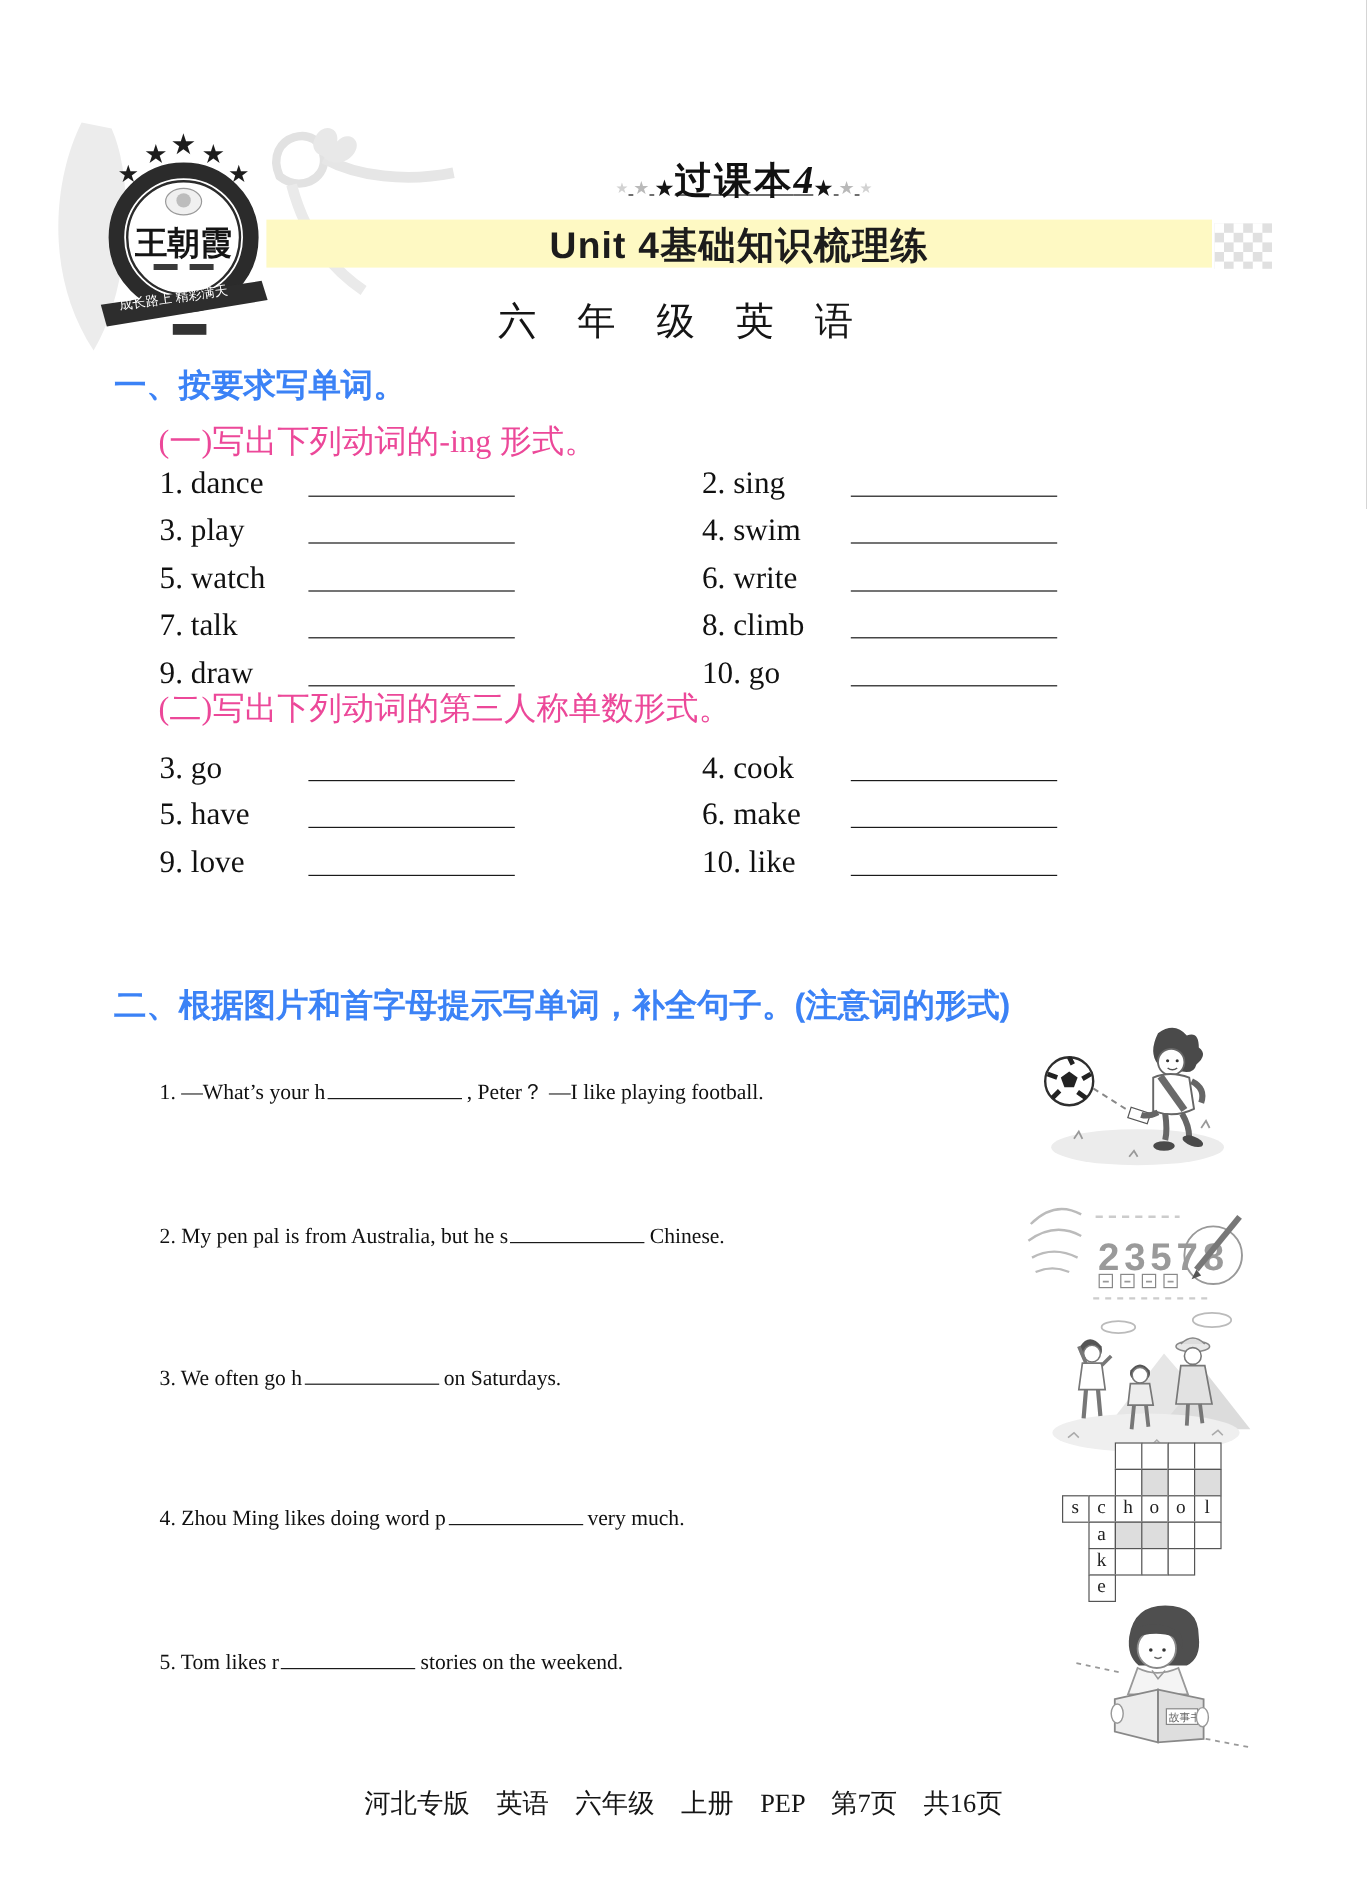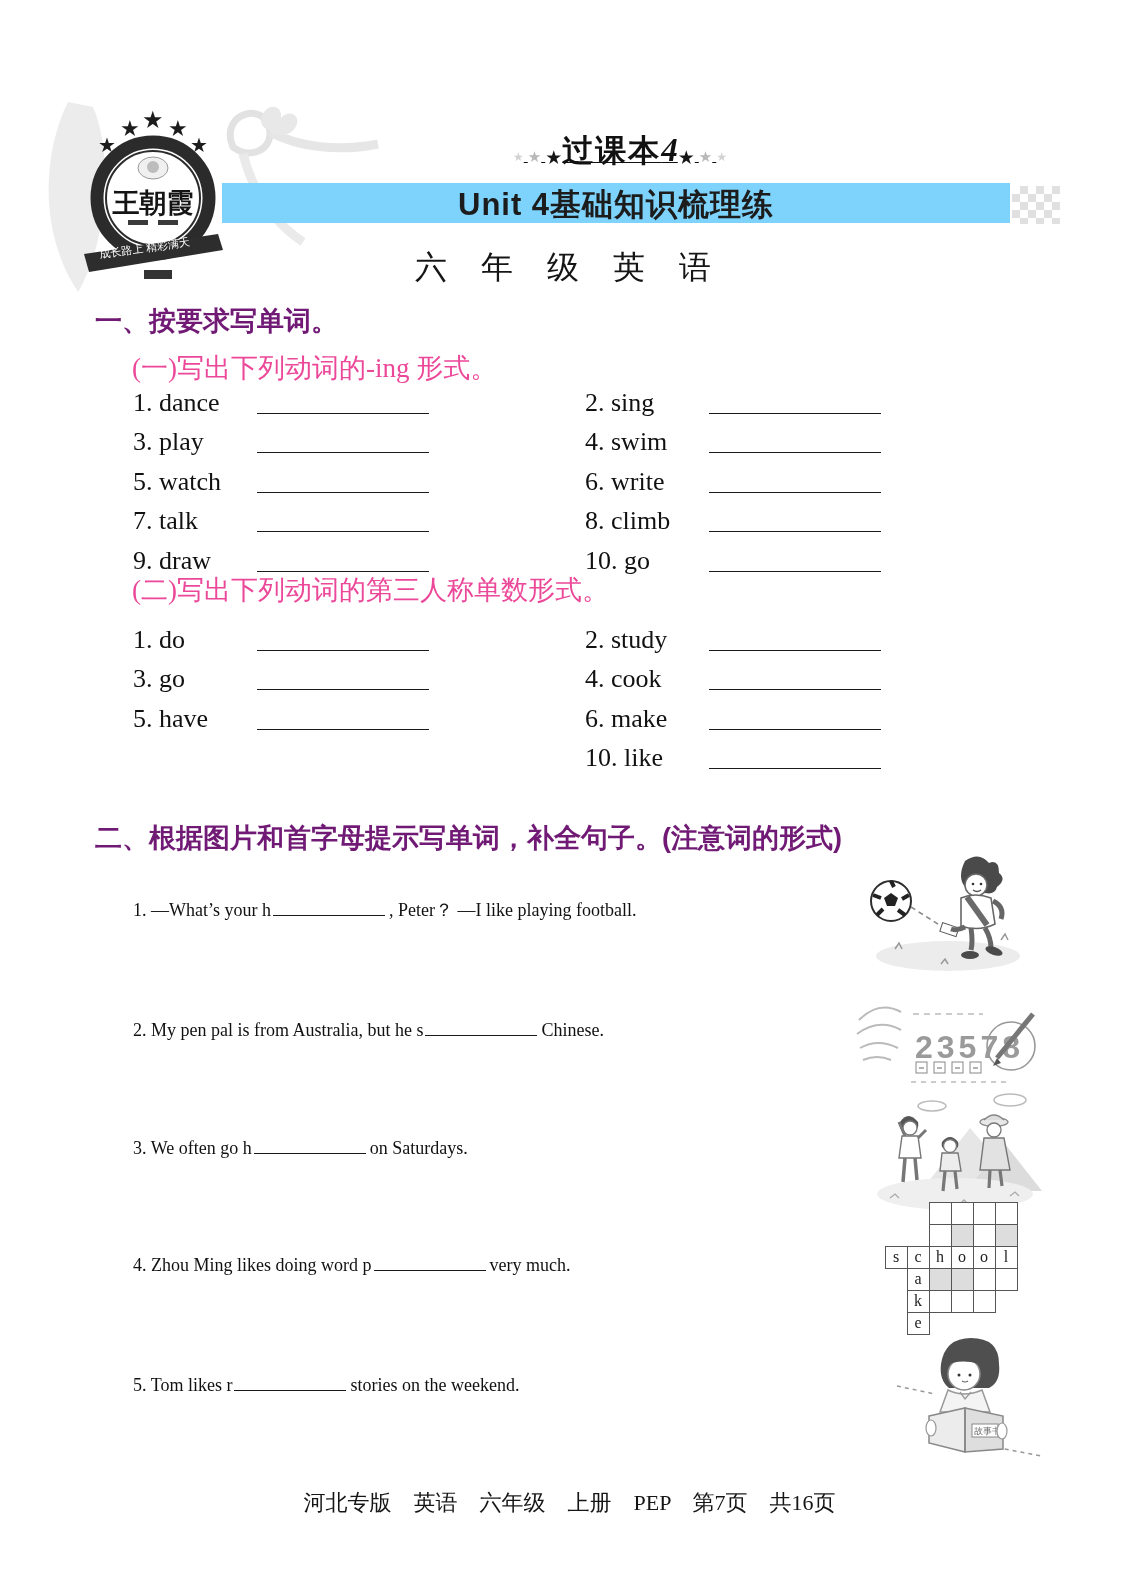--- a/index.html
+++ b/index.html
@@ -8,31 +8,31 @@
   
   .deco-swirl{position:absolute;left:38px;top:92px;pointer-events:none;}
   .logo{position:absolute;left:68px;top:106px;width:170px;height:175px;}
   .star-title{position:absolute;left:380px;top:130px;width:480px;text-align:center;white-space:nowrap;text-decoration:underline;}
   .star-title .st-text{font-size:31px;font-weight:700;letter-spacing:2px;}
   .star-title .st-num{font-size:33px;font-weight:700;font-style:italic;}
   .star{display:inline-block;vertical-align:middle;}
   .s-in{color:#151515;font-size:19px;}
   .s-mid{color:#b9b9b9;font-size:15px;}
   .s-out{color:#d2d2d2;font-size:12px;}
-  .unit-banner{position:absolute;left:222px;top:183px;width:788px;height:40px;background:#7dd3fc;}
+  .unit-banner{position:absolute;left:222px;top:183px;width:788px;height:40px;background:#fef9c3;}
   .unit-banner .ub-text{position:absolute;left:236px;top:1px;font-family:"Liberation Sans",sans-serif;
         font-weight:700;font-size:31px;color:#1c1c1c;letter-spacing:1px;white-space:nowrap;}
   .checker{position:absolute;left:1012px;top:186px;width:48px;height:38px;
         background-image:conic-gradient(#e0e0e0 0 25%, transparent 0 50%, #e0e0e0 0 75%, transparent 0);
         background-size:16px 16px;}
   .grade-title{position:absolute;left:0;top:246px;width:1139px;text-align:center;
         font-size:32px;letter-spacing:13px;font-weight:500;color:#151515;}
   
   .h-main{position:absolute;left:95px;font-family:"Liberation Sans",sans-serif;font-weight:700;
-        font-size:27px;color:#701a75;white-space:nowrap;}
+        font-size:27px;color:#3b82f6;white-space:nowrap;}
   .h-sub{position:absolute;left:132px;font-size:27px;color:#ec4899;white-space:nowrap;}
   
   .wgrid{position:absolute;left:133px;width:880px;}
   .wrow{position:relative;height:39.6px;}
   .wcell{position:absolute;top:0;height:100%;width:452px;font-family:Liberation Serif, serif;}
   .wcell.c2{left:452px;}
   .wlabel{position:absolute;left:0;bottom:5px;font-size:26px;white-space:nowrap;}
   .wblank{position:absolute;left:124px;bottom:9px;width:172px;border-bottom:1.6px solid #1a1a1a;height:0;}
   
   .sent{position:absolute;left:133px;font-size:18px;white-space:nowrap;}
@@ -148,49 +148,43 @@
           <span class="wblank"></span>
         </div>
     </div>
   </div>
 
   <div class="h-sub" style="top:572px">(二)写出下列动词的第三人称单数形式。</div>
 
   <div class="wgrid" style="top:620px">
     <div class="wrow">
       <div class="wcell">
-          <span class="wlabel"><span>1.</span> <span>do</span></span>
-          <span class="wblank"></span>
-        </div>
-      <div class="wcell c2">
-          <span class="wlabel"><span>2.</span> <span>study</span></span>
-          <span class="wblank"></span>
-        </div>
-    </div>
-    <div class="wrow">
-      <div class="wcell">
           <span class="wlabel"><span>3.</span> <span>go</span></span>
           <span class="wblank"></span>
         </div>
       <div class="wcell c2">
           <span class="wlabel"><span>4.</span> <span>cook</span></span>
           <span class="wblank"></span>
         </div>
     </div>
     <div class="wrow">
       <div class="wcell">
           <span class="wlabel"><span>5.</span> <span>have</span></span>
           <span class="wblank"></span>
         </div>
       <div class="wcell c2">
           <span class="wlabel"><span>6.</span> <span>make</span></span>
           <span class="wblank"></span>
         </div>
     </div>
     <div class="wrow">
+      <div class="wcell">
+          <span class="wlabel"><span>9.</span> <span>love</span></span>
+          <span class="wblank"></span>
+        </div>
       <div class="wcell c2">
           <span class="wlabel"><span>10.</span> <span>like</span></span>
           <span class="wblank"></span>
         </div>
     </div>
   </div>
 
   <div class="h-main" style="top:820px">二、根据图片和首字母提示写单词，补全句子。(注意词的形式)</div>
 
   <div class="sent" style="top:895px">

